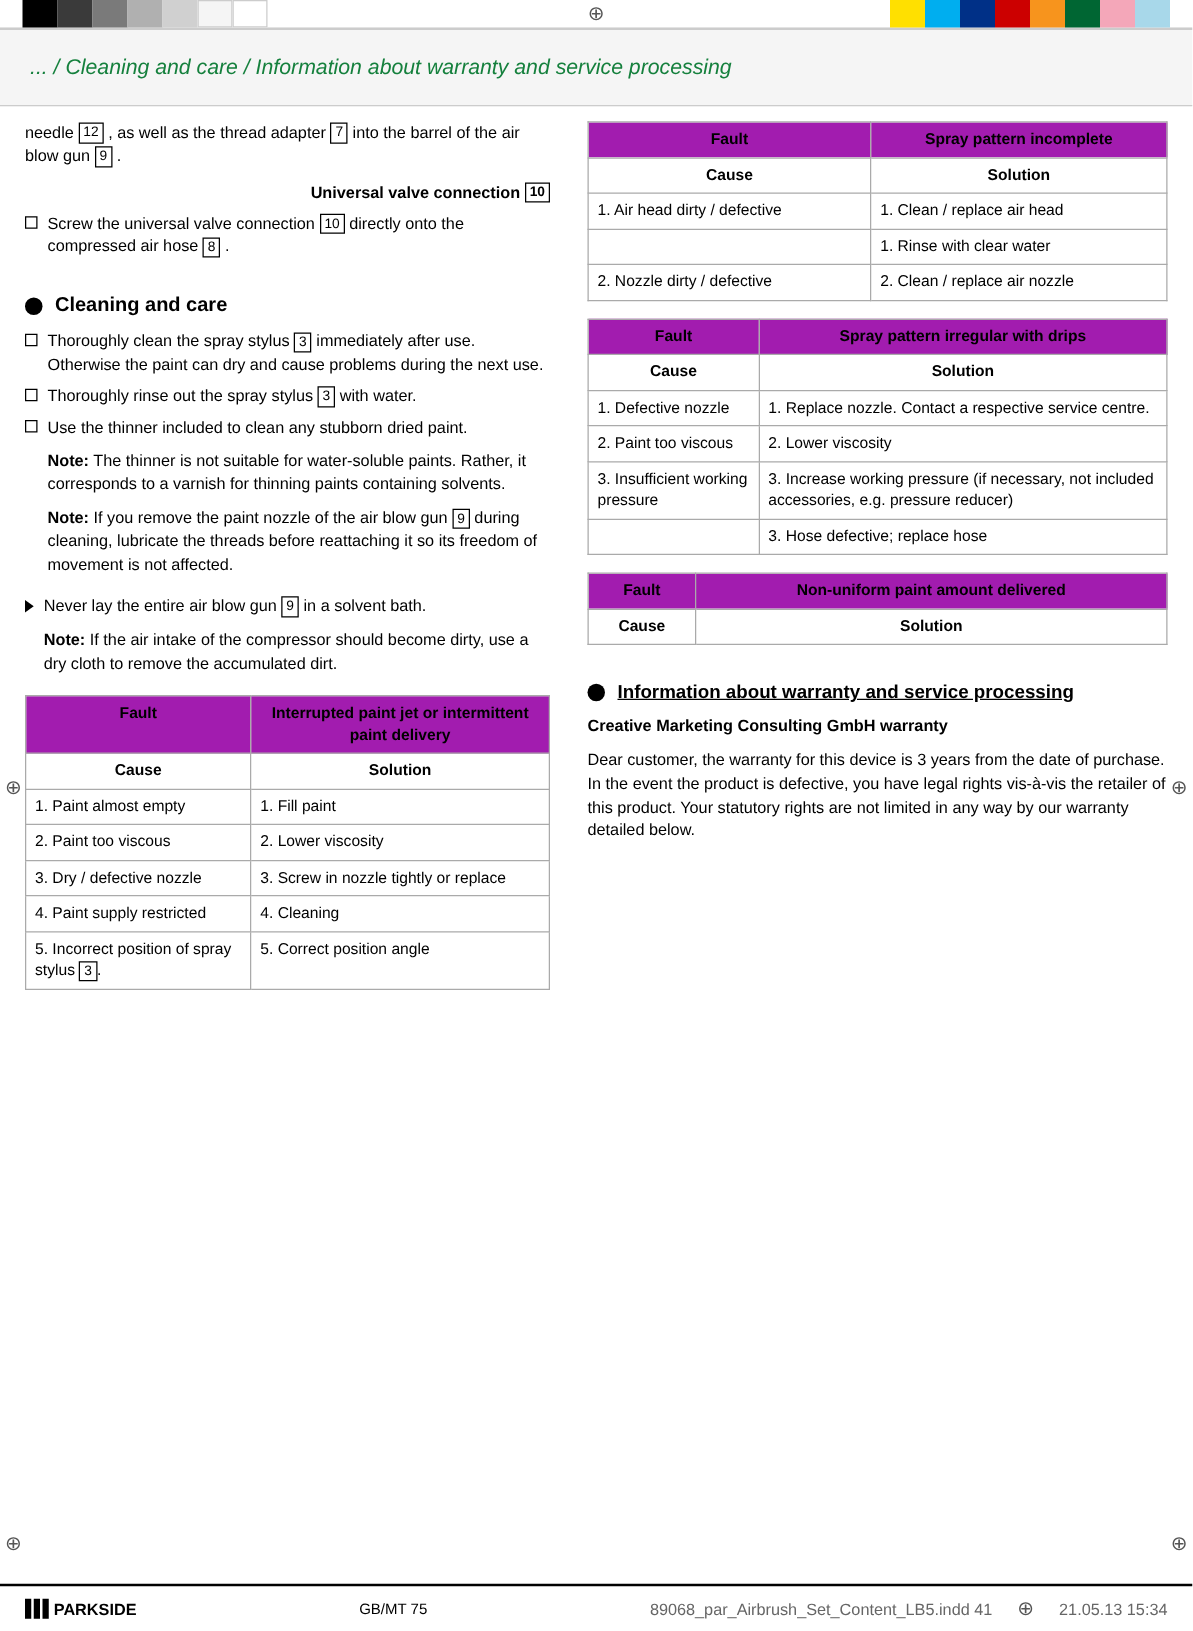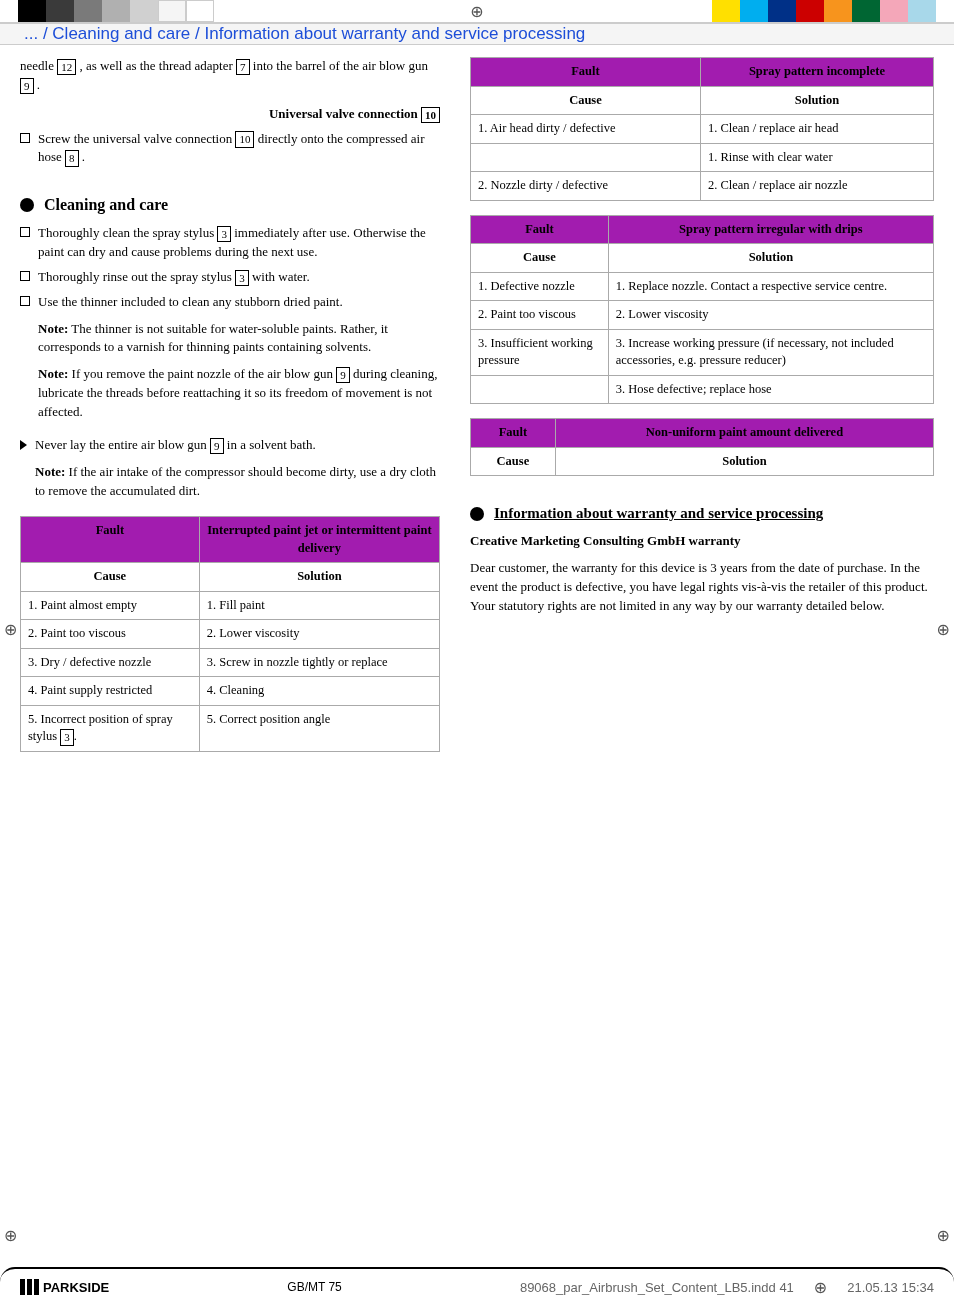--- a/index.html
+++ b/index.html
@@ -61,32 +61,32 @@
     .cb-red { background: #CC0000; }
     .cb-orange { background: #F7941D; }
     .cb-green { background: #006633; }
     .cb-pink { background: #F4A7B9; }
     .cb-ltblue { background: #A8D8EA; }
 
     
     .page-title-bar {
       border-top: 2px solid #ccc;
       border-bottom: 1px solid #ccc;
-      padding: 0 24px;
+      padding: 20px 24px;
       font-size: 17px;
-      color: #1d4ed8;
+      font-style: italic;
+      color: #15803d;
       background: #f5f5f5;
     }
 
     
     .main-content {
       display: flex;
       padding: 0 20px;
       gap: 20px;
-      font-family: Liberation Serif, serif;
     }
 
     
     .left-col {
       flex: 0 0 430px;
       padding-top: 12px;
       padding-right: 10px;
     }
 
     
@@ -195,21 +195,20 @@
       position: absolute;
       bottom: 0;
       left: 0;
       right: 0;
       border-top: 2px solid #000;
       display: flex;
       align-items: center;
       justify-content: space-between;
       padding: 16px 20px;
       height: 38px;
-      border-radius: 15px;
     }
     .parkside-logo {
       display: flex;
       align-items: center;
       gap: 4px;
       font-weight: bold;
       font-size: 13px;
     }
     .logo-bars {
       display: flex;

